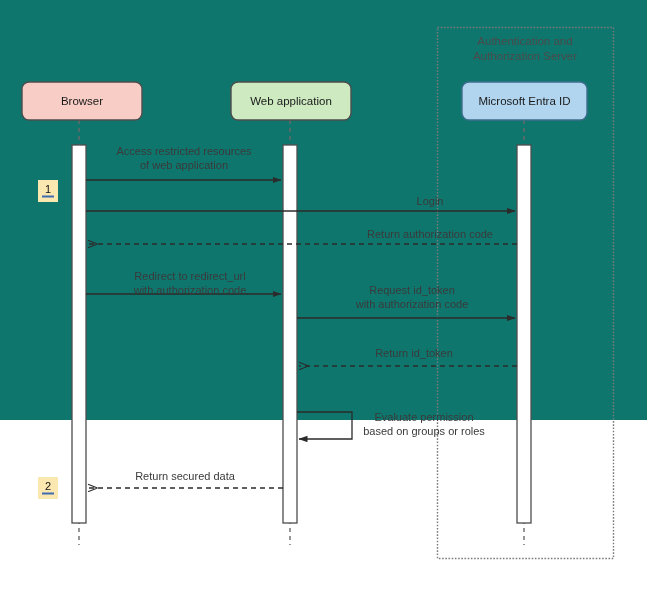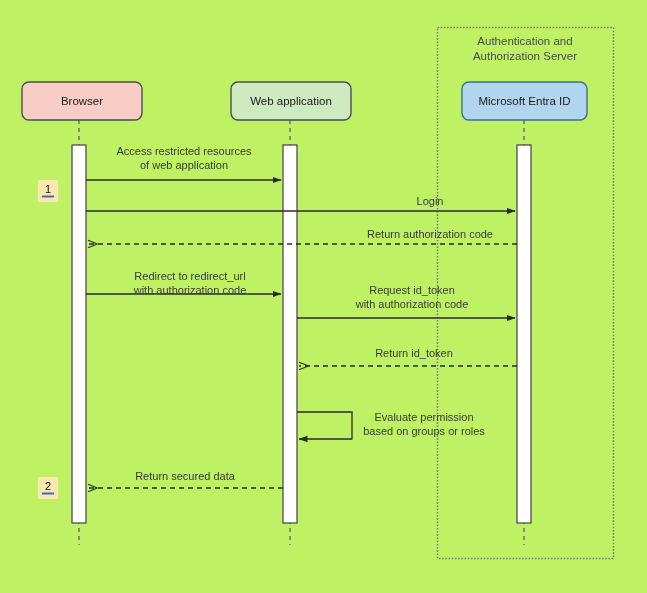--- a/index.html
+++ b/index.html
@@ -10,22 +10,22 @@
   body {
     font-family: "Liberation Sans", sans-serif;
     width: 647px;
     height: 593px;
     overflow: hidden;
     position: relative;
   }
   #canvas {
     position: relative;
     width: 647px;
-    height: 593px;
-    background: #bef264;
+    height: 420px;
+    background: #0f766e;
   }
   svg#diagram {
     position: absolute;
     left: 0;
     top: 0;
     width: 647px;
     height: 593px;
   }
   .lbl {
     font-family: "Liberation Sans", sans-serif;

